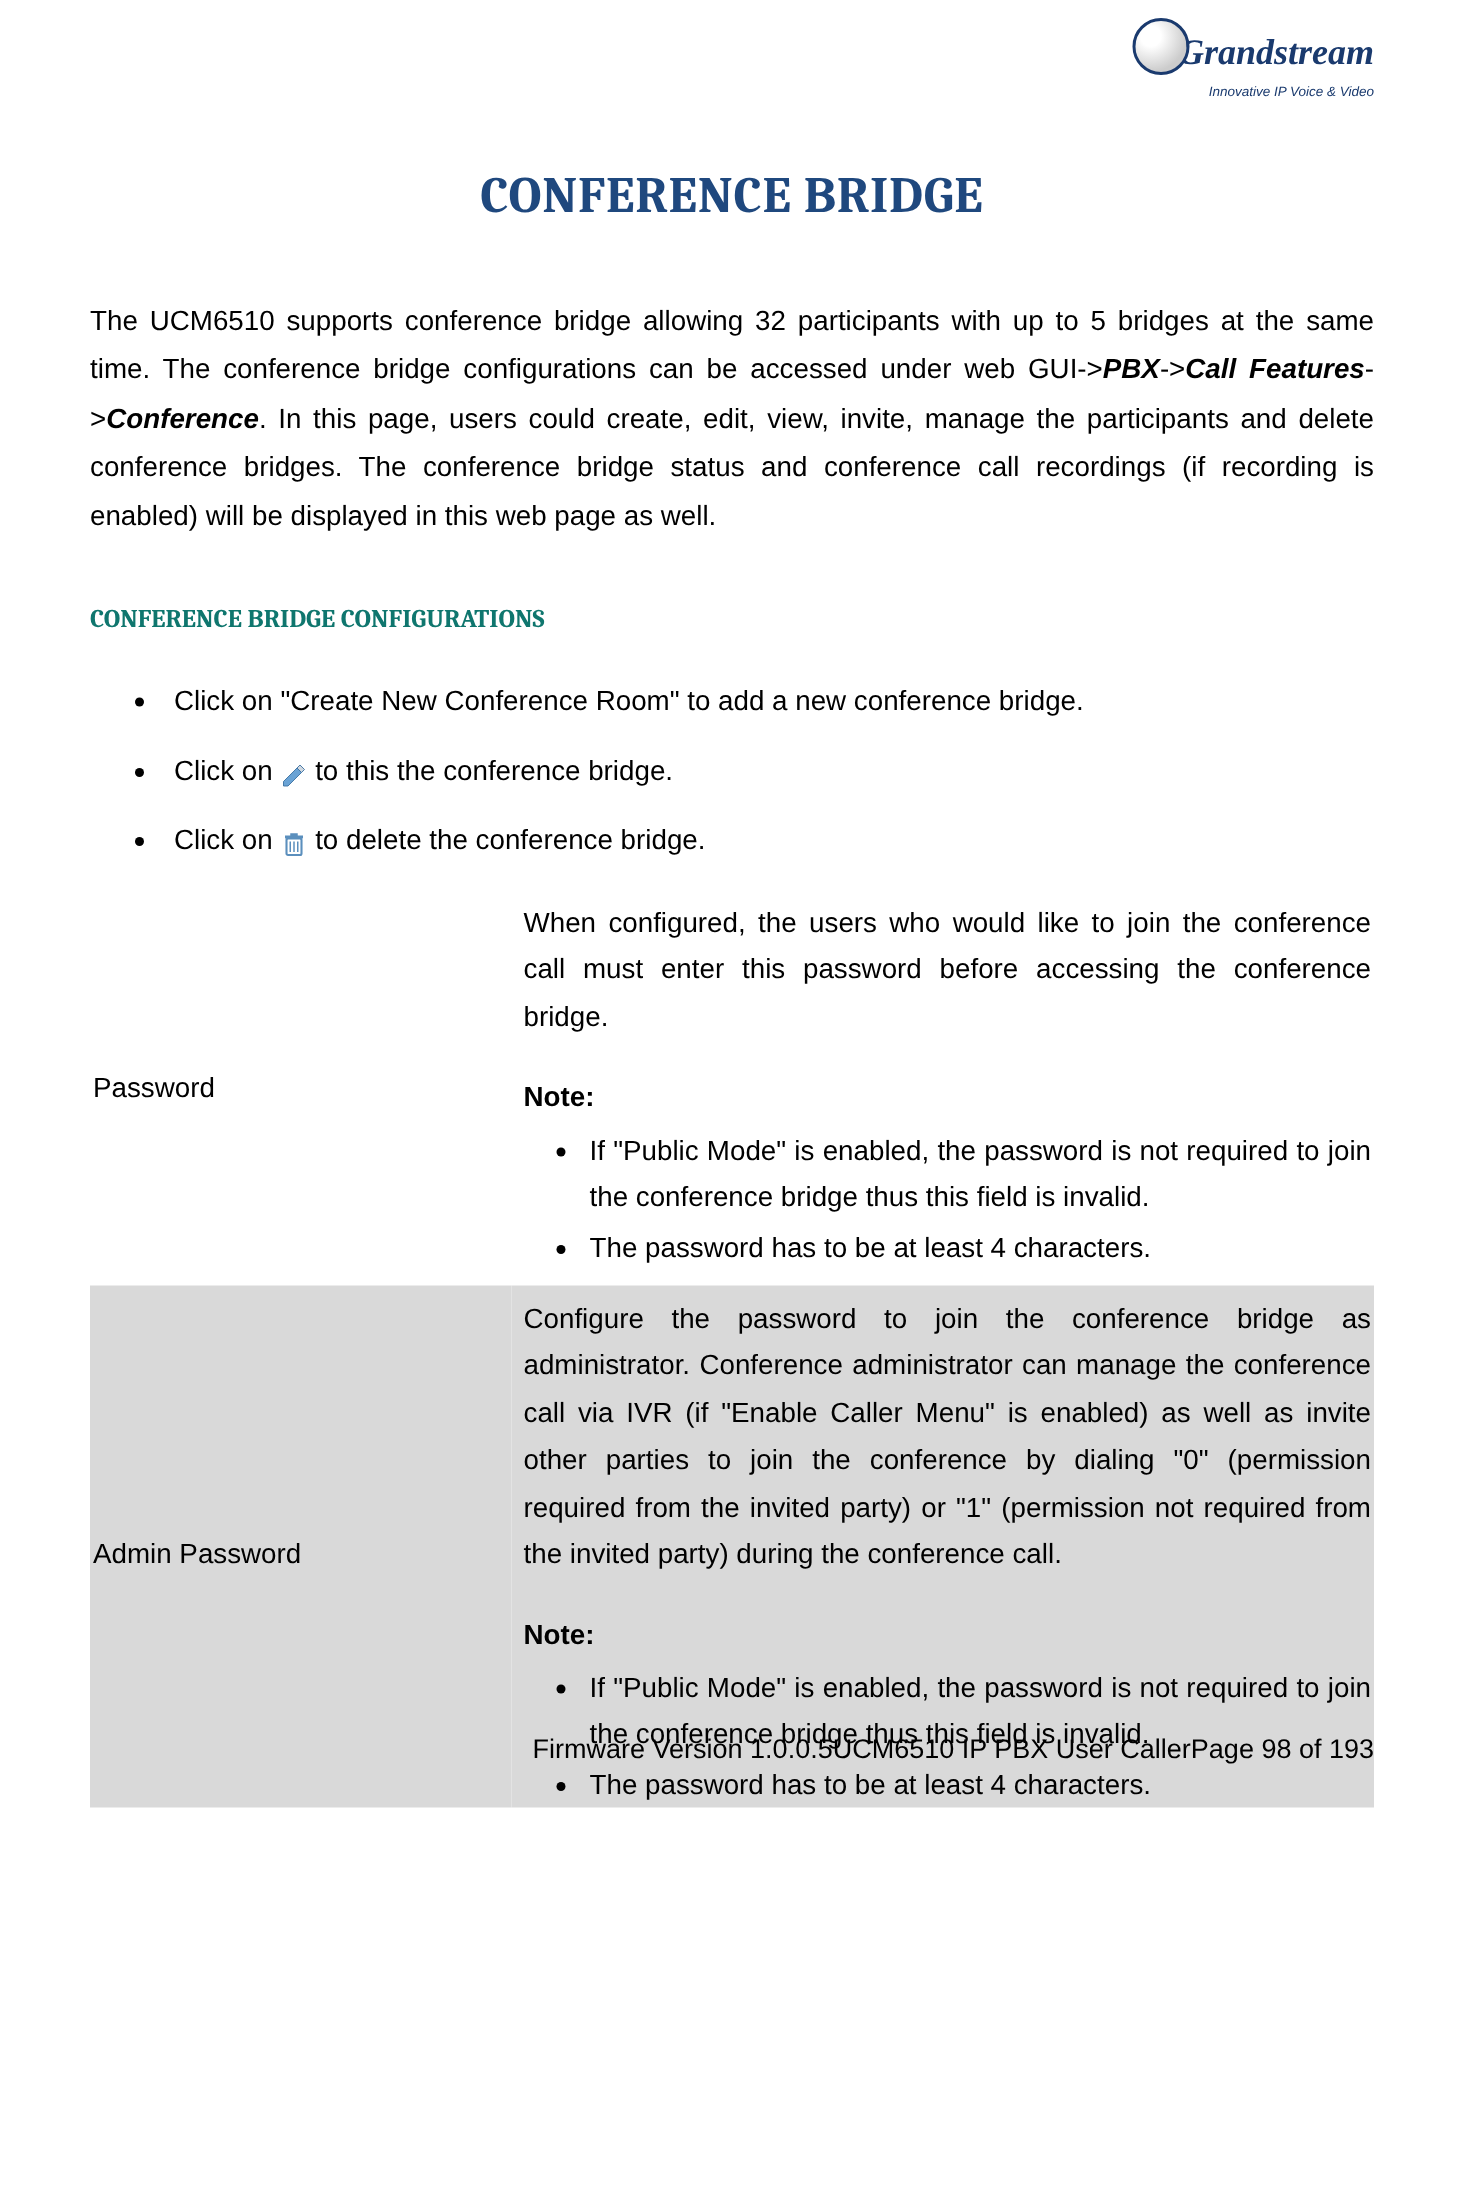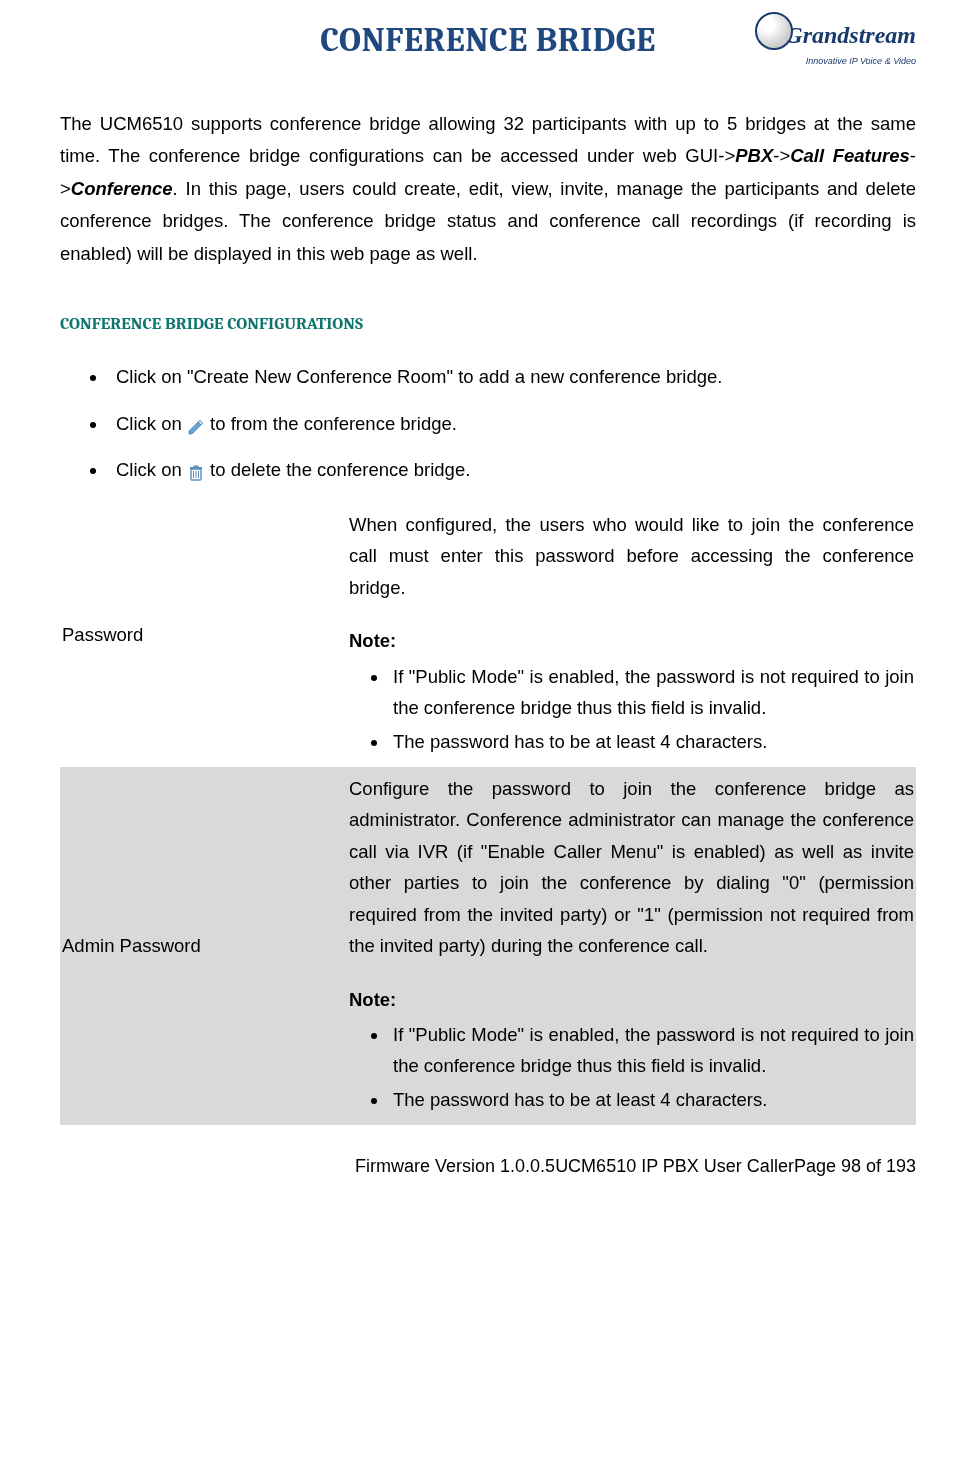--- a/index.html
+++ b/index.html
@@ -49,20 +49,21 @@
     font-size: 9px;
     color: #1a3a6e;
     font-style: italic;
   }
   .title {
     text-align: center;
     color: #1f487e;
     font-family: Cambria, "Times New Roman", serif;
     font-weight: bold;
     font-size: 34px;
+    margin-top: 90px;
     margin-bottom: 48px;
     letter-spacing: 0.5px;
   }
   .body-text {
     font-size: 18.5px;
     line-height: 1.75;
     text-align: justify;
   }
   .body-text b { font-weight: bold; font-style: italic; }
   .section-head {
@@ -159,21 +160,21 @@
   <ul class="bullets">
     <li>Click on "Create New Conference Room" to add a new conference bridge.</li>
     <li>
       <span>Click on </span>
       <span class="inline-icon">
         <svg viewBox="0 0 18 18" width="18" height="18">
           <path d="M2 13 L11 4 L14 7 L5 16 L2 16 Z" fill="#6aa3d5" stroke="#3a6fa0" stroke-width="0.6"></path>
           <path d="M11 4 L13 2 L16 5 L14 7 Z" fill="#d0d8e0" stroke="#3a6fa0" stroke-width="0.6"></path>
         </svg>
       </span>
-      <span> to from the conference bridge.</span>
+      <span> to this the conference bridge.</span>
     </li>
     <li>
       <span>Click on </span>
       <span class="inline-icon">
         <svg viewBox="0 0 18 18" width="18" height="18">
           <rect x="4" y="5" width="10" height="11" rx="1" fill="none" stroke="#5b8fbd" stroke-width="1.4"></rect>
           <line x1="6.5" y1="7" x2="6.5" y2="14" stroke="#5b8fbd" stroke-width="1"></line>
           <line x1="9" y1="7" x2="9" y2="14" stroke="#5b8fbd" stroke-width="1"></line>
           <line x1="11.5" y1="7" x2="11.5" y2="14" stroke="#5b8fbd" stroke-width="1"></line>
           <rect x="3" y="3" width="12" height="2" fill="#5b8fbd"></rect>

